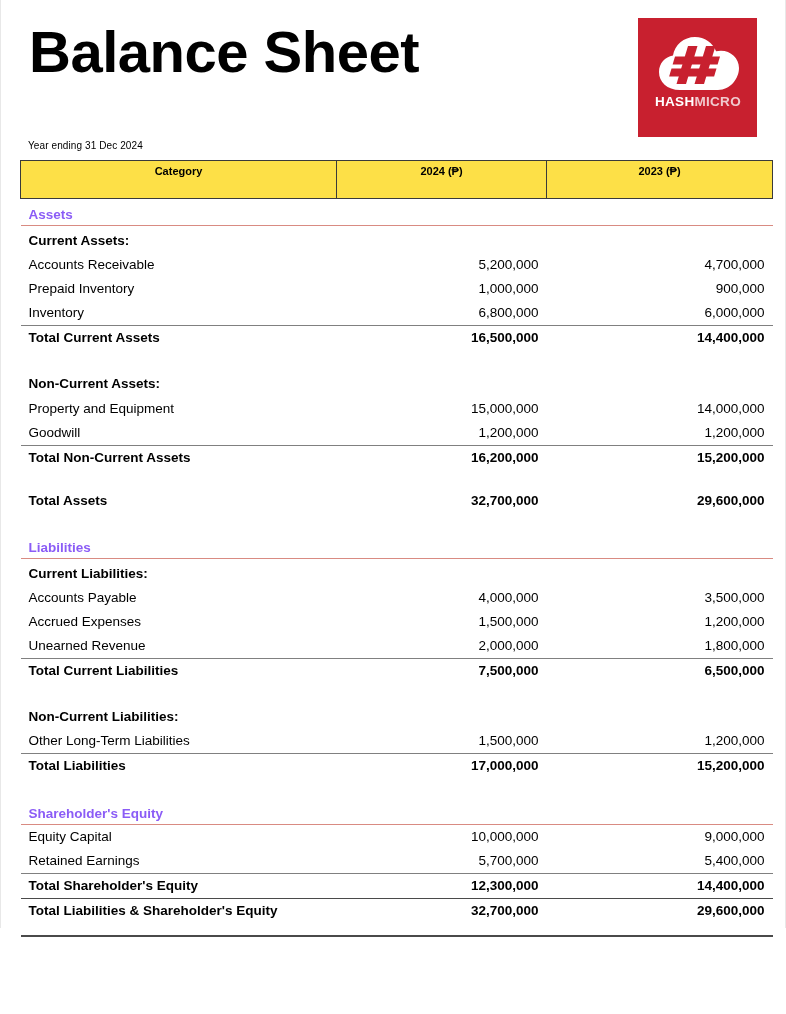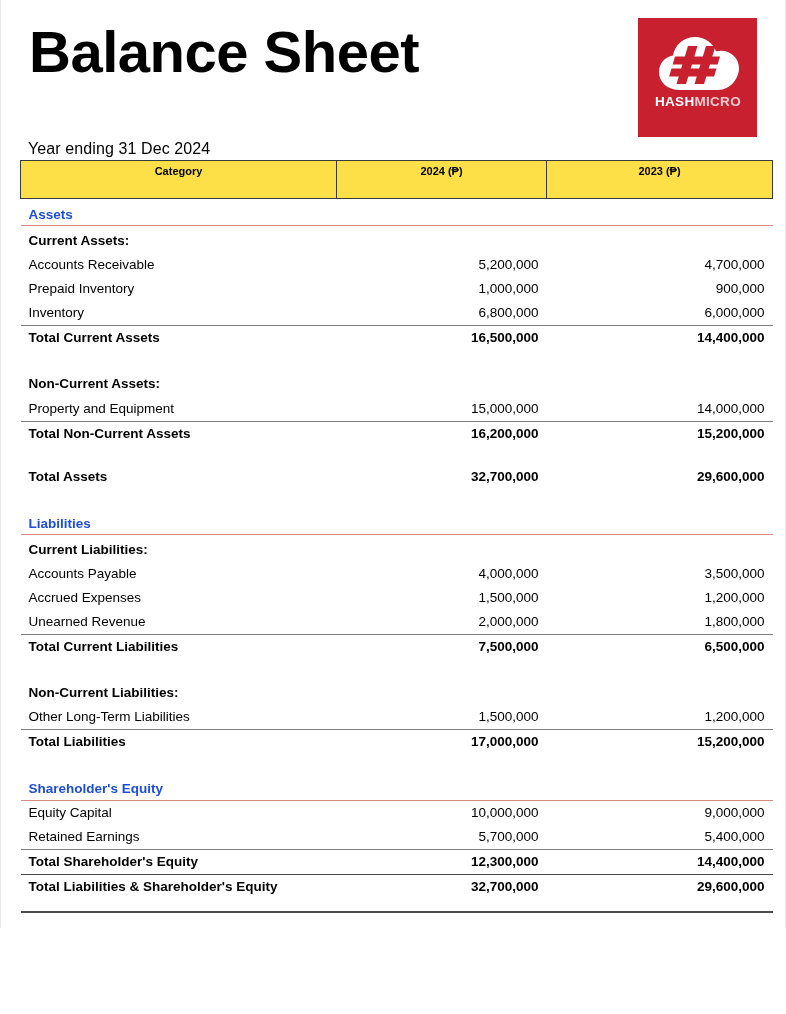--- a/index.html
+++ b/index.html
@@ -53,21 +53,21 @@
     display: flex;
     align-items: flex-start;
     justify-content: center;
   }
   .logo svg { display: block; }
 
   .period {
     position: absolute;
     left: 27px;
     top: 140px;
-    font-size: 16px;
+    font-size: 10px;
     letter-spacing: 0.1px;
     white-space: nowrap;
   }
 
   
   .sheet {
     position: absolute;
     left: 19px;
     top: 160px;
     width: 752px;
@@ -104,21 +104,21 @@
   td.cat { padding-left: 8px; text-align: left; white-space: nowrap; }
   td.num { text-align: right; padding-right: 8px; white-space: nowrap;
            font-variant-numeric: tabular-nums; }
 
   
   tr.section td {
     padding-top: 7px;
     padding-bottom: 1px;
   }
   tr.section td.cat {
-    color: #1d4ed8;
+    color: #8b5cf6;
     font-weight: bold;
     font-size: 13.5px;
   }
   tr.section td { border-bottom: 1.2px solid #d98b82; }
 
   tr.subhead td.cat { font-weight: bold; }
   tr.subhead td { padding-top: 6px; }
 
   tr.item td { font-weight: normal; }
 
@@ -232,20 +232,25 @@
           <tr class="subhead">
             <td class="cat">Non-Current Assets:</td>
             <td class="num"></td>
             <td class="num"></td>
           </tr>
           <tr class="item">
             <td class="cat">Property and Equipment</td>
             <td class="num">15,000,000</td>
             <td class="num">14,000,000</td>
           </tr>
+          <tr class="item">
+            <td class="cat">Goodwill</td>
+            <td class="num">1,200,000</td>
+            <td class="num">1,200,000</td>
+          </tr>
           <tr class="total">
             <td class="cat">Total Non-Current Assets</td>
             <td class="num">16,200,000</td>
             <td class="num">15,200,000</td>
           </tr>
           <tr class="spacer">
             <td colspan="3"></td>
           </tr>
           <tr class="grand">
             <td class="cat">Total Assets</td>

